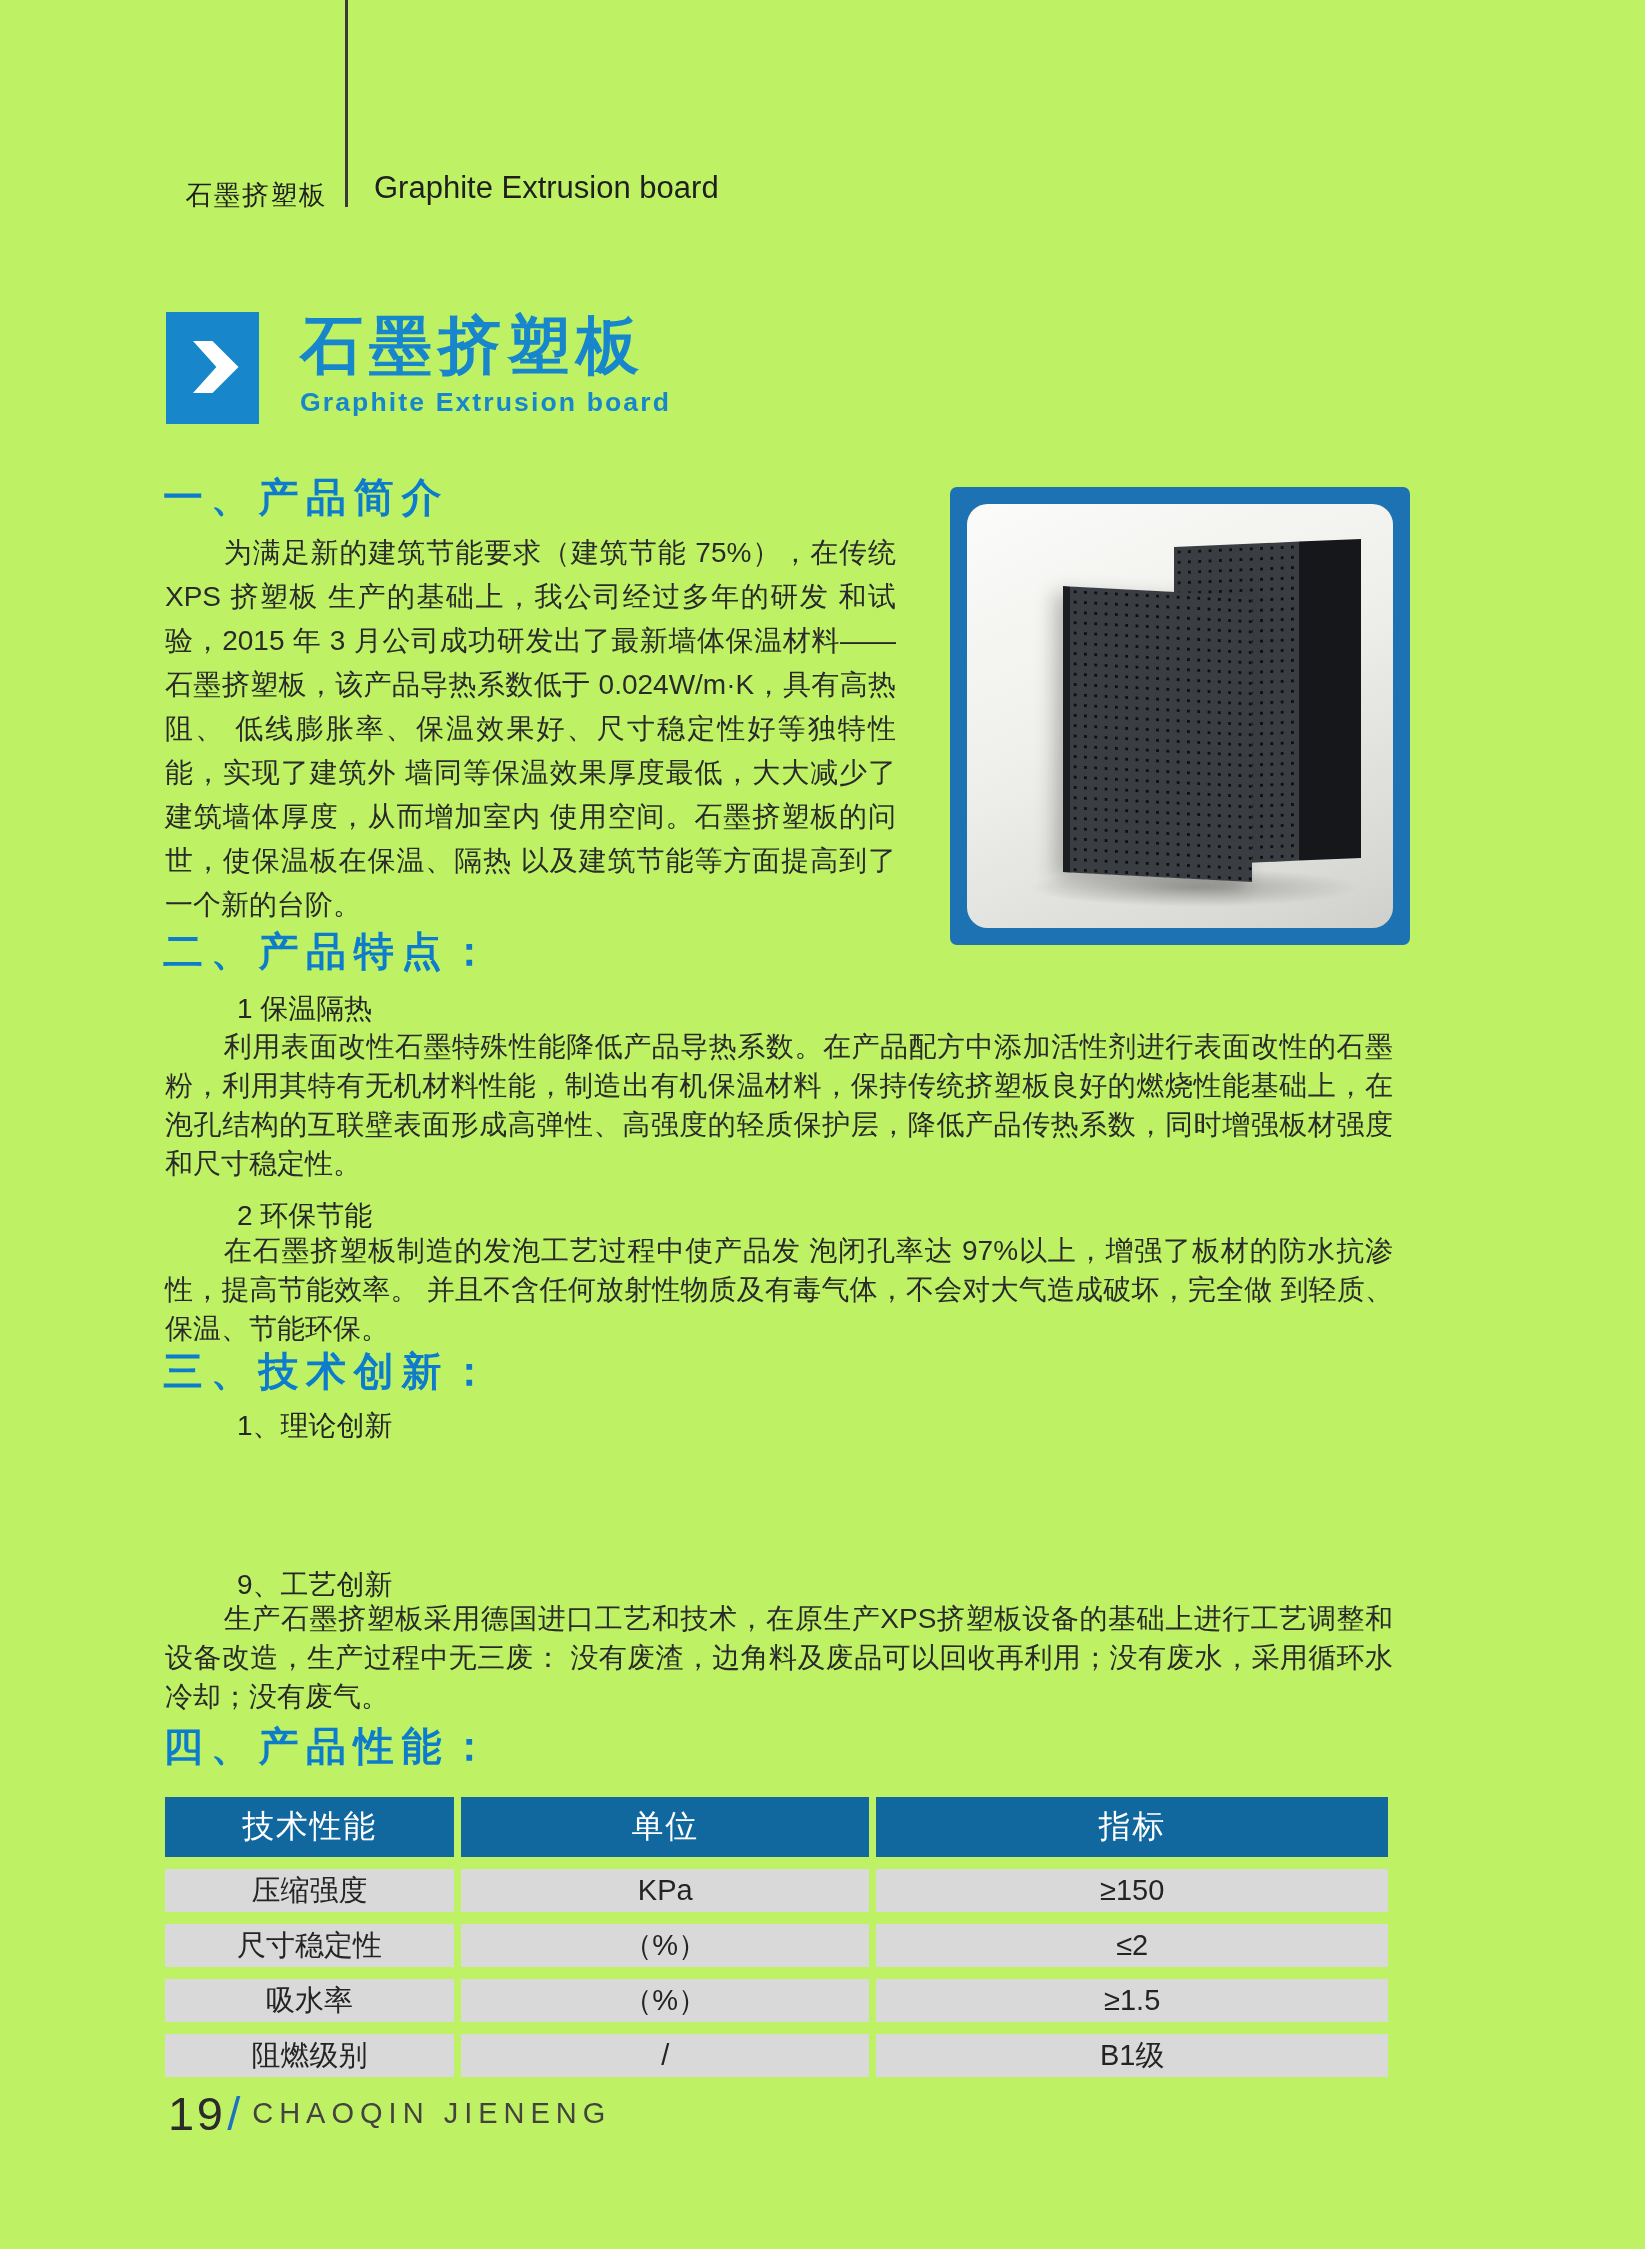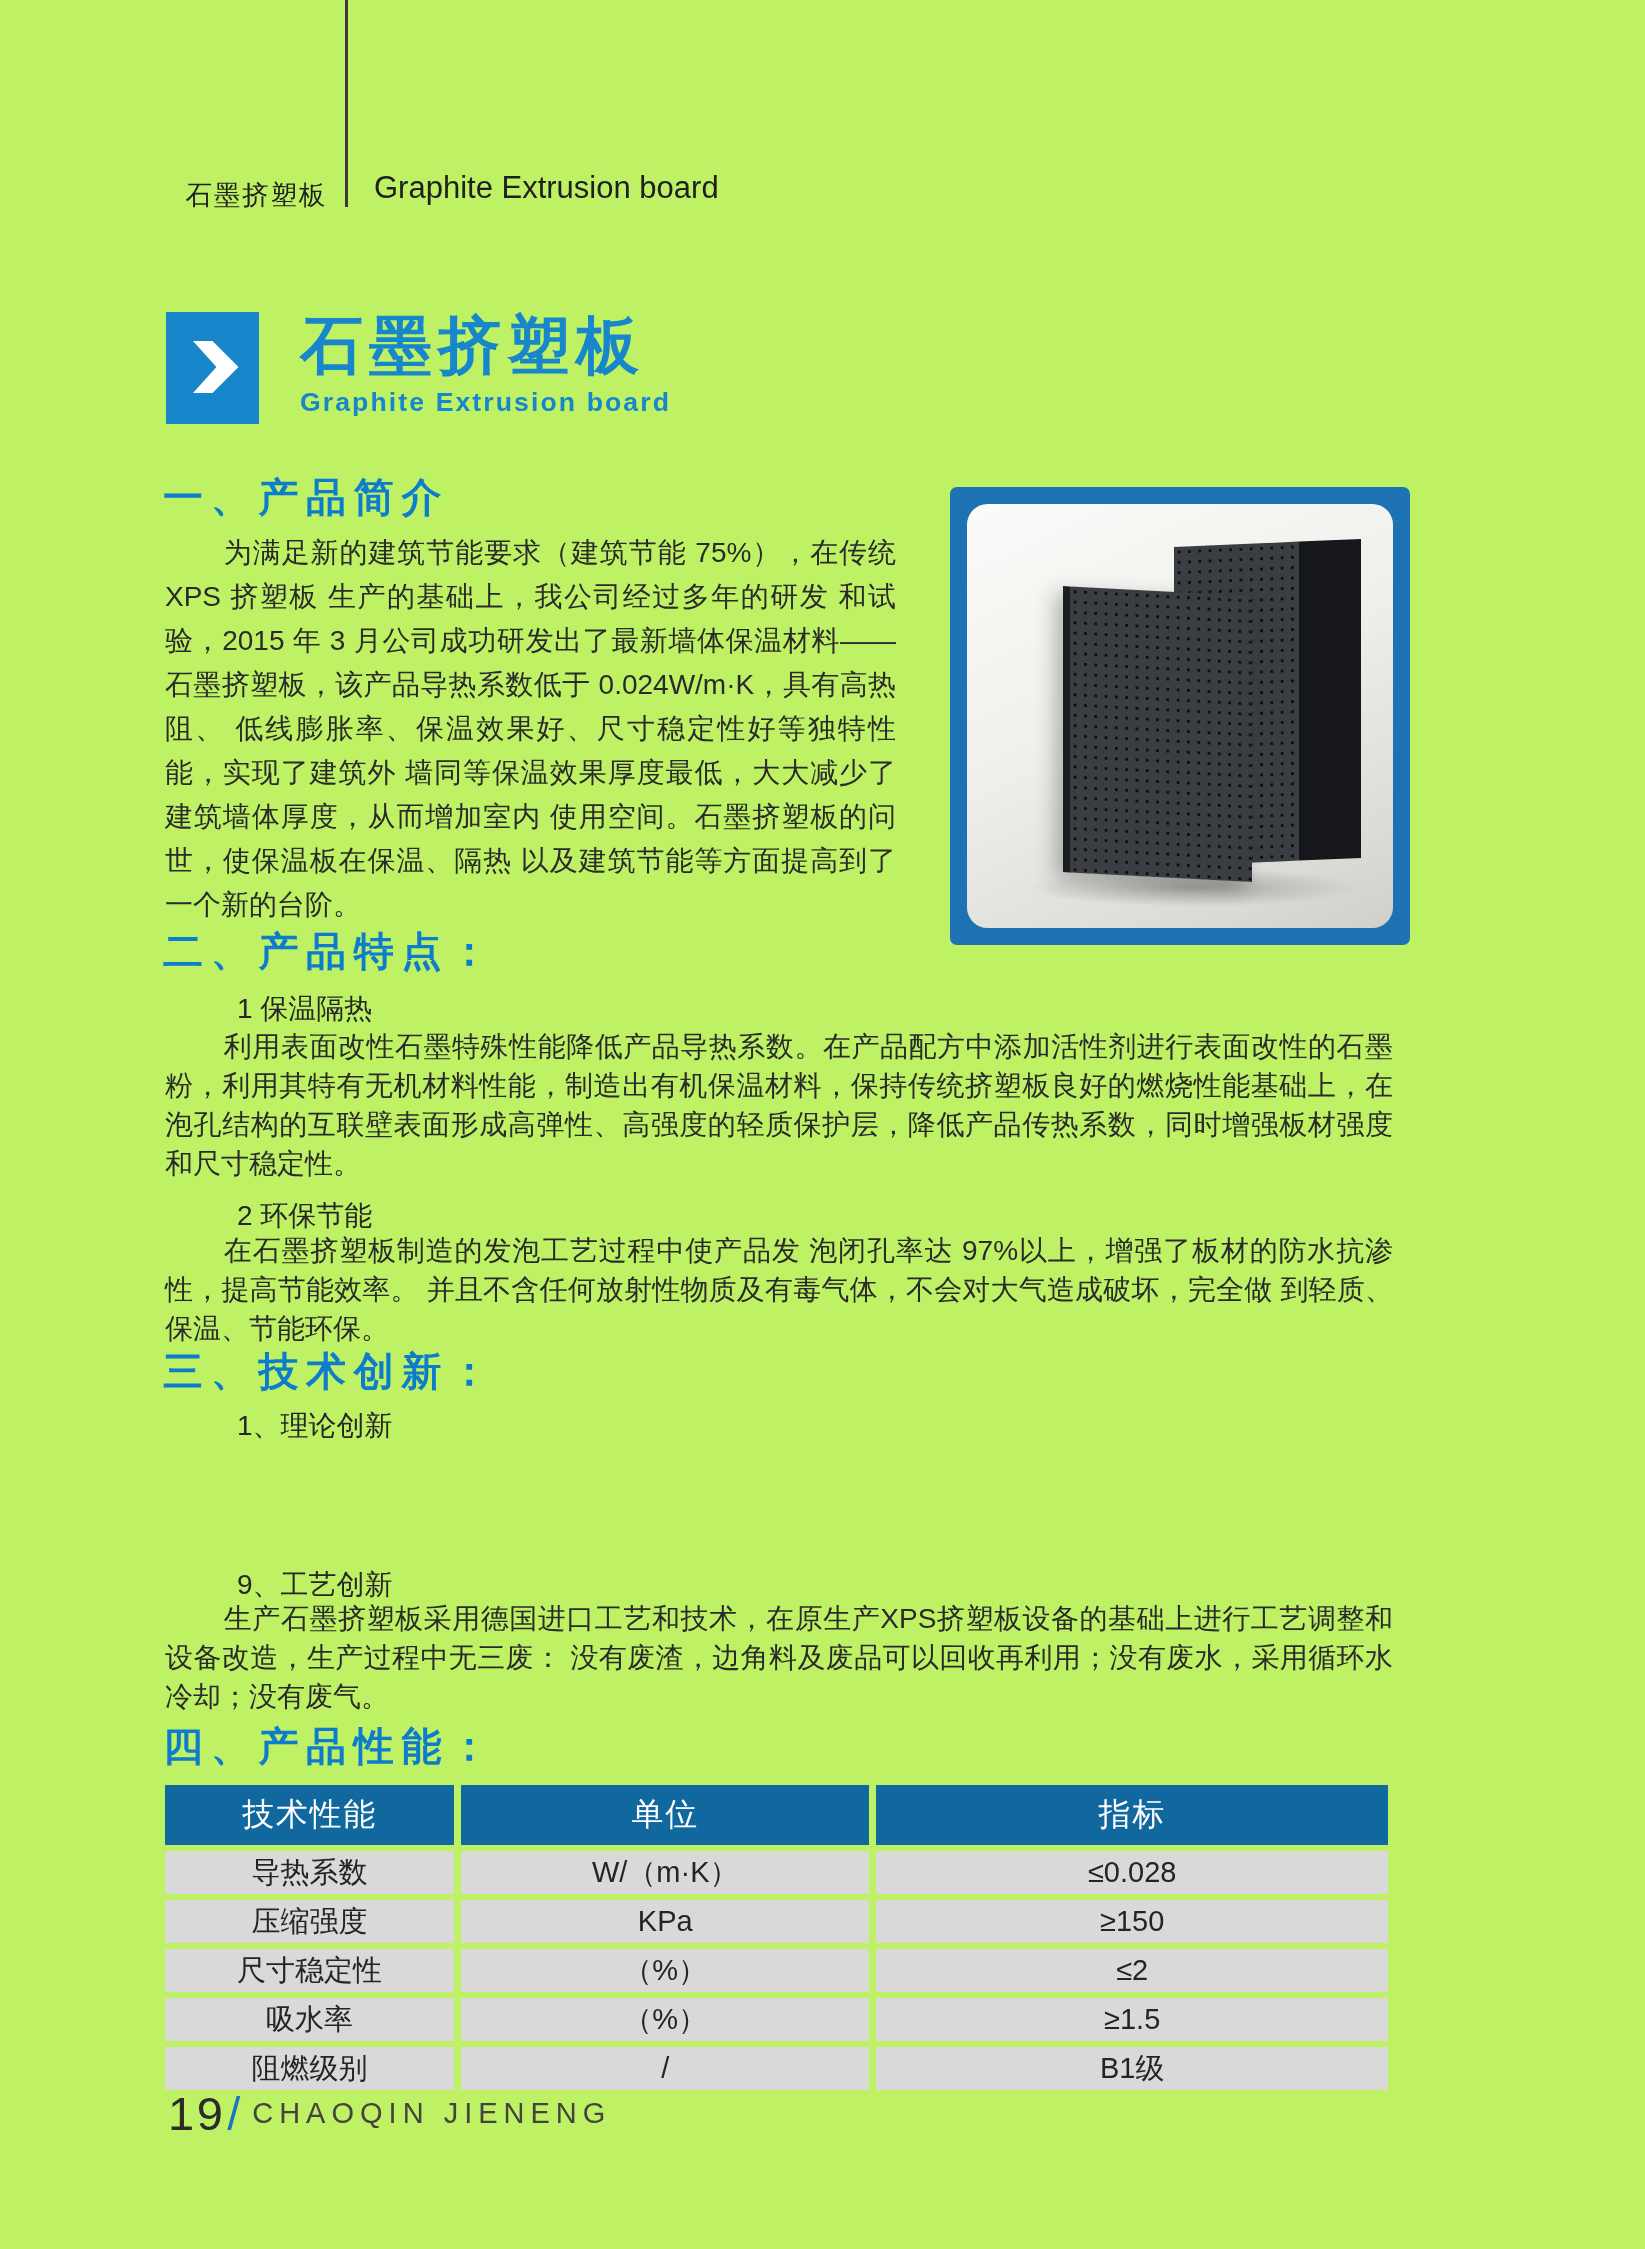--- a/index.html
+++ b/index.html
@@ -46,21 +46,21 @@
   .board .side { background:#15171a; }
   .board-back { left:207px; top:39px; width:187px; height:319px; transform:skewY(-2.5deg); }
   .board-back .side { width:62px; }
   .board-front { left:96px; top:87px; width:182px; height:286px; transform:skewY(3deg);
                  border-left:7.7px solid #1b1e21; box-shadow:-8.6px 6.9px 19px rgba(40,40,40,0.30); }
   .ground-shadow { position:absolute; left:60px; bottom:20.6px; width:334px; height:39px; border-radius:50%;
                    background:radial-gradient(ellipse, rgba(60,60,60,0.35) 0%, rgba(60,60,60,0) 70%); }
 
   
   .perf-table { position:absolute; left:165px; top:1785px; width:1223px; }
-  .t-row { display:flex; gap:6.9px; margin-bottom:6px; }
+  .t-row { display:flex; gap:6.9px; margin-bottom:6px;margin-top:12px; }
   .t-cell { display:flex; align-items:center; justify-content:center; box-sizing:border-box; }
   .c1 { width:300px; } .c2 { width:424px; } .c3 { width:531px; }
   .t-head .t-cell { height:60px; background:#10689f; color:#ffffff; font-size:32px; letter-spacing:1.7px; }
   .t-body .t-cell { height:43px; background:#d9d9d9; color:#242424; font-size:29px; }
 
   
   .footer { position:absolute; left:168px; top:2086px; display:flex; align-items:center; }
   .page-num { font-size:47px; color:#2b2b2b; letter-spacing:2.6px; }
   .page-slash { font-size:47px; color:#1d72c4; margin-left:1.7px; }
   .brand { font-size:29px; color:#45433e; letter-spacing:6px; margin-left:12px; }
@@ -118,25 +118,20 @@
   <div class="sec-heading" style="top:1719px;">四、产品性能：</div>
 
   <div class="perf-table">
     <div class="t-row t-head">
       <div class="t-cell c1">技术性能</div>
       <div class="t-cell c2">单位</div>
       <div class="t-cell c3">指标</div>
     </div>
     <div class="t-body">
       <div class="t-row">
-        <div class="t-cell c1">导热系数</div>
-        <div class="t-cell c2">W/（m·K）</div>
-        <div class="t-cell c3">≤0.028</div>
-      </div>
-      <div class="t-row">
         <div class="t-cell c1">压缩强度</div>
         <div class="t-cell c2">KPa</div>
         <div class="t-cell c3">≥150</div>
       </div>
       <div class="t-row">
         <div class="t-cell c1">尺寸稳定性</div>
         <div class="t-cell c2">（%）</div>
         <div class="t-cell c3">≤2</div>
       </div>
       <div class="t-row">

